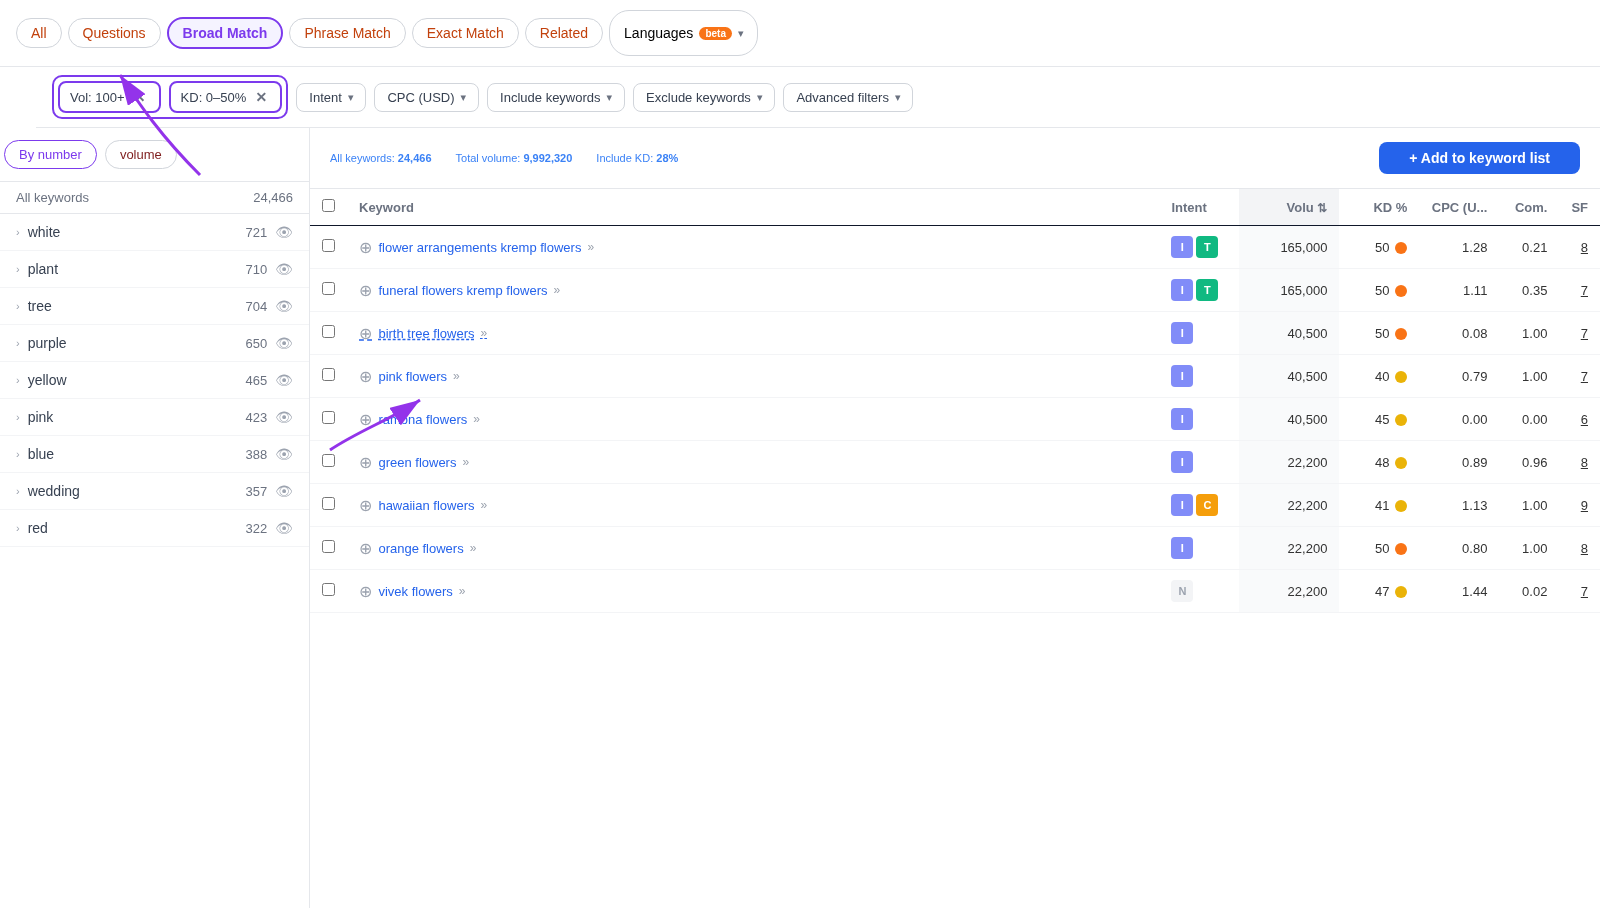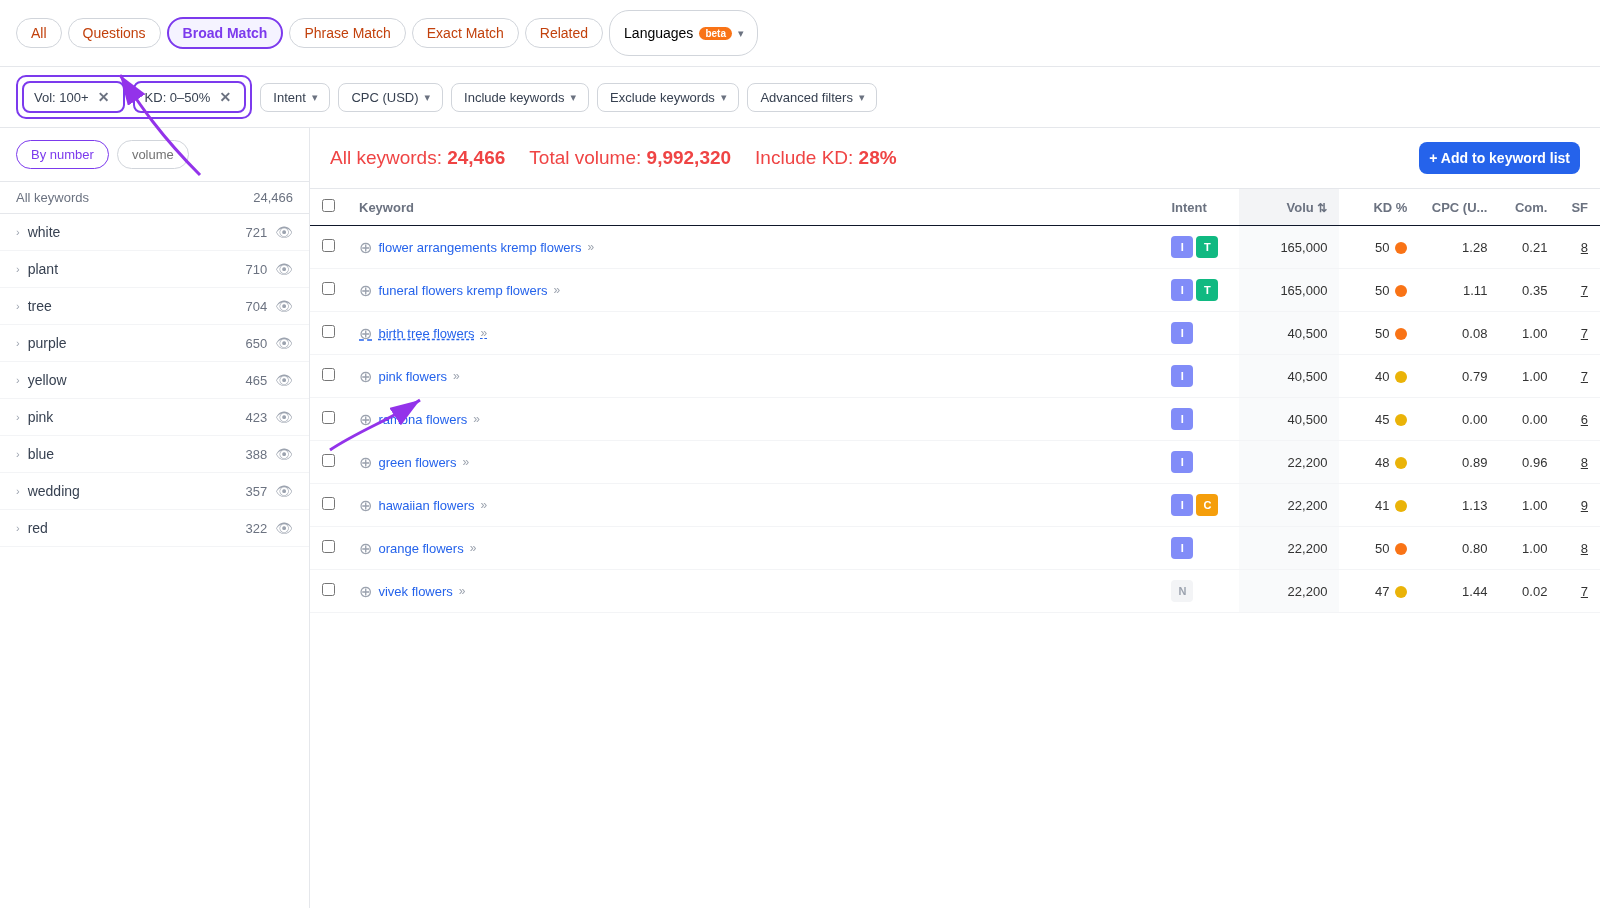--- a/index.html
+++ b/index.html
@@ -7,49 +7,49 @@
 
     
     .top-bar { display: flex; align-items: center; padding: 10px 16px; border-bottom: 1px solid #e5e7eb; gap: 6px; flex-wrap: wrap; }
     .tab-btn { padding: 6px 14px; border-radius: 20px; border: 1.5px solid #d1d5db; background: #fff; cursor: pointer; font-size: 14px; color: #c2410c; white-space: nowrap; }
     .tab-btn.active { border-color: #7c3aed; background: #f5f3ff; color: #7c3aed; font-weight: 600; border-width: 2px; }
     .languages-btn { display: flex; align-items: center; gap: 6px; padding: 14px 14px; border-radius: 20px; border: 1.5px solid #d1d5db; background: #fff; cursor: pointer; font-size: 14px; }
     .beta-badge { background: #f97316; color: white; font-size: 10px; padding: 1px 6px; border-radius: 10px; font-weight: 600; }
     .chevron { font-size: 11px; color: #6b7280; }
 
     
-    .filter-row { display: flex; align-items: center; padding: 8px 16px; border-bottom: 1px solid #e5e7eb; gap: 8px; flex-wrap: wrap; }
+    .filter-row { display: flex; align-items: center; padding: 8px 16px; border-bottom: 1px solid #e5e7eb; gap: 8px; flex-wrap: wrap; margin-left: 36px; }
     .active-filter { display: flex; align-items: center; gap: 6px; padding: 5px 10px; border-radius: 8px; border: 2px solid #7c3aed; background: #fff; font-size: 13px; font-weight: 500; color: #374151; }
     .active-filter-group { display: flex; gap: 8px; padding: 4px; border-radius: 10px; border: 2px solid #7c3aed; }
     .remove-btn { background: none; border: none; cursor: pointer; color: #6b7280; font-size: 14px; font-weight: bold; display: flex; align-items: center; justify-content: center; width: 18px; height: 18px; border-radius: 3px; }
     .dropdown-btn { display: flex; align-items: center; gap: 6px; padding: 6px 12px; border-radius: 8px; border: 1.5px solid #d1d5db; background: #fff; cursor: pointer; font-size: 13px; color: #374151; white-space: nowrap; }
 
     
     .main { display: flex; height: calc(908px - 116px); }
 
     
     .sidebar { width: 310px; border-right: 1px solid #e5e7eb; display: flex; flex-direction: column; overflow: hidden; }
-    .sidebar-controls { display: flex; gap: 8px; padding: 12px 16px; border-bottom: 1px solid #e5e7eb; }
-    .sidebar-btn { padding: 6px 14px; border-radius: 20px; border: 1.5px solid #d1d5db; background: #fff; cursor: pointer; font-size: 13px; color: #737373; }
+    .sidebar-controls { display: flex; gap: 8px; padding: 12px 4px; border-bottom: 1px solid #e5e7eb; }
+    .sidebar-btn { padding: 6px 14px; border-radius: 20px; border: 1.5px solid #d1d5db; background: #fff; cursor: pointer; font-size: 13px; color: #7f1d1d; }
     .sidebar-btn.active { background: #fff; border-color: #7c3aed; color: #7c3aed; }
     .sidebar-header { display: flex; justify-content: space-between; padding: 8px 16px; font-size: 13px; color: #6b7280; border-bottom: 1px solid #e5e7eb; }
     .sidebar-list { overflow-y: auto; flex: 1; }
     .sidebar-item { display: flex; align-items: center; padding: 10px 16px; border-bottom: 1px solid #f3f4f6; cursor: pointer; }
     .sidebar-chevron { color: #9ca3af; margin-right: 8px; font-size: 11px; }
     .sidebar-label { flex: 1; font-size: 14px; color: #374151; }
     .sidebar-count { font-size: 13px; color: #6b7280; margin-right: 8px; }
     .eye-icon { color: #9ca3af; font-size: 14px; cursor: pointer; }
 
     
     .content { flex: 1; display: flex; flex-direction: column; overflow: hidden; }
     .content-header { display: flex; align-items: center; justify-content: space-between; padding: 14px 20px; border-bottom: 1px solid #e5e7eb; }
     .stats-area { display: flex; gap: 24px; align-items: baseline; }
-    .stat-item { font-size: 19px; color: #ef4444; }
+    .stat-item { font-size: 11px; color: #3b82f6; }
     .stat-item strong { font-weight: 700; }
-    .add-list-btn { background: #2563eb; color: white; border: none; border-radius: 8px; padding: 8px 10px; font-size: 14px; font-weight: 600; cursor: pointer; display: flex; align-items: center; gap: 6px; }
+    .add-list-btn { background: #2563eb; color: white; border: none; border-radius: 8px; padding: 8px 30px; font-size: 14px; font-weight: 600; cursor: pointer; display: flex; align-items: center; gap: 6px; }
 
     
     .table-container { overflow-y: auto; flex: 1; }
     table { width: 100%; border-collapse: collapse; }
     thead th { position: sticky; top: 0; background: #fff; padding: 10px 12px; text-align: left; font-size: 13px; font-weight: 600; color: #6b7280; border-bottom: 1px solid #0f172a; white-space: nowrap; }
     thead th.volume-col { background: #f3f4f6; }
     tbody tr { border-bottom: 1px solid #f3f4f6; }
     td { padding: 10px 12px; font-size: 13px; vertical-align: middle; }
     .checkbox-col { width: 36px; }
     .keyword-col { min-width: 320px; }

